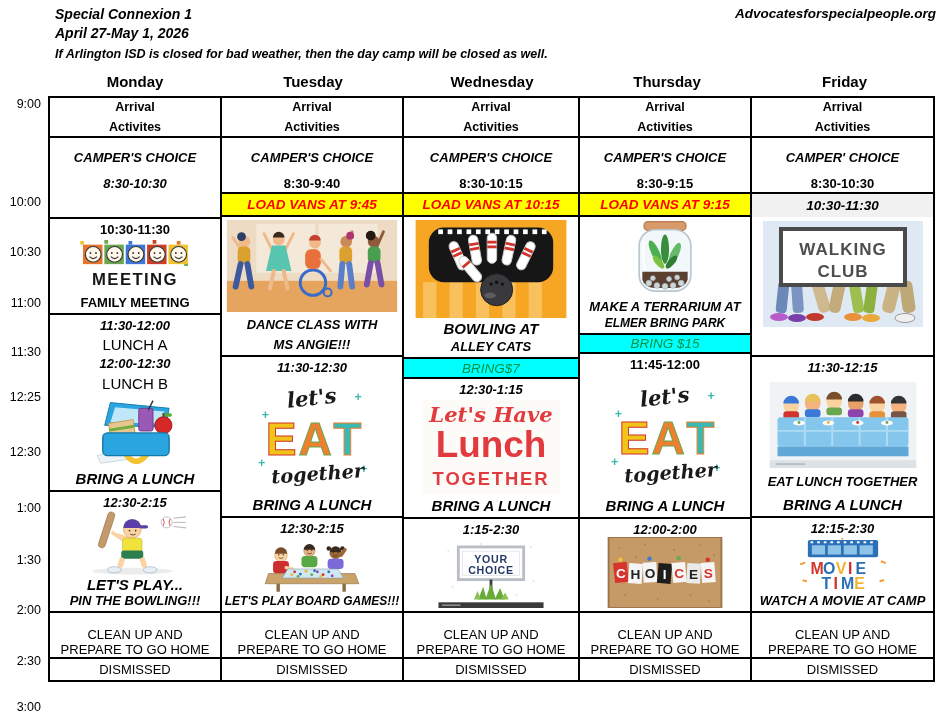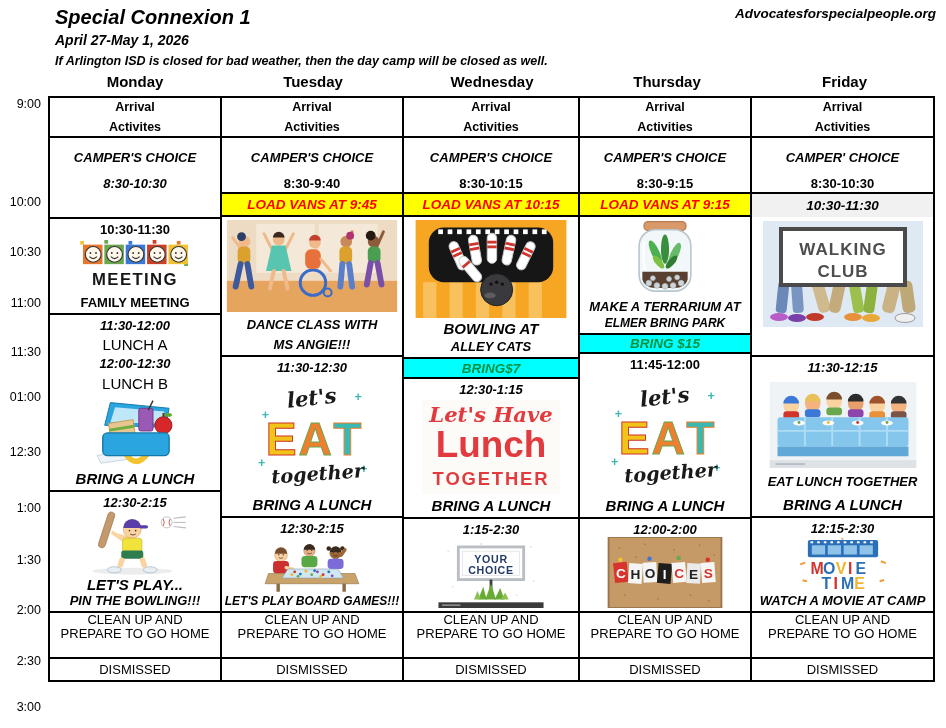--- a/index.html
+++ b/index.html
@@ -1,19 +1,19 @@
 <!DOCTYPE html>
 <html><head>
 <meta charset="utf-8">
 <style>
   html,body{margin:0;padding:0;background:#fff;}
   .page{position:relative;width:946px;height:728px;background:#fff;font-family:"Liberation Sans",sans-serif;color:#000;overflow:hidden;}
   
   .hdr-left{position:absolute;top:6px;left:55px;font-style:italic;font-weight:bold;}
-  .hdr-title{font-size:20px;}
+  .hdr-title{font-size:14px;}
   .hdr-date{font-size:14px;margin-top:3px;}
   .hdr-note{font-size:12.5px;margin-top:6px;}
   .hdr-right{position:absolute;top:6px;right:10px;text-align:right;font-style:italic;font-weight:bold;}
   .hdr-site{font-size:13.5px;}
   .hdr-phone{font-size:15px;margin-top:4px;padding-right:28px;}
   
   .day-headers{position:absolute;top:73px;left:48px;display:flex;font-weight:bold;font-size:15px;}
   .day-headers div{text-align:center;}
   .dh-mon{width:174px}.dh-tue{width:182px}.dh-wed{width:176px}.dh-thu{width:174px}.dh-fri{width:181px}
   
@@ -29,24 +29,24 @@
   .b{font-weight:bold}
   .bi{font-weight:bold;font-style:italic}.t13{font-size:13px}.t15{font-size:15px}
   .c-arrival{height:40px;font-weight:bold;font-size:12.5px;line-height:1.6;}
   .c-choice{justify-content:flex-start;padding-top:7px;line-height:2;}
   .h81{height:81px}.h56{height:56px}.h96{height:96px}.h177{height:177px}
   .h140{height:140px}.h142{height:142px}.h118{height:118px}
   .h161{height:161px}.h163{height:163px}.h165{height:165px}
   .h23{height:23px}.h20{height:20px}.h19{height:19px}
   .flexfill{flex:1}
   .banner-vans{background:#ffff00;color:#ff0000;font-weight:bold;font-style:italic;font-size:13.5px;}
-  .banner-money{background:#00ffff;color:#009240;font-weight:bold;font-style:italic;font-size:13.5px;}
+  .banner-money{background:#00ffff;color:#009240;font-weight:normal;font-style:italic;font-size:13.5px;}
   .banner-gray{background:#f1f1f1;font-weight:bold;font-style:italic;font-size:13.5px;width:100%;height:23px;display:flex;align-items:center;justify-content:center;flex:none;}
   .c-stack{justify-content:space-between;padding:3px 1px;}
-  .c-clean{height:46px;font-size:13px;justify-content:flex-start;line-height:1.1;}
+  .c-clean{height:46px;font-size:13px;justify-content:flex-end;line-height:1.1;}
   .c-dismissed{height:21px;font-size:13px;}
   .gap2{margin-top:2px}
   svg text{font-family:"Liberation Sans",sans-serif;}
   svg .script{font-family:"DejaVu Serif",serif;font-style:italic;font-weight:bold;}
 </style>
 </head>
 <body>
 
 <div class="page">
 
@@ -66,21 +66,21 @@
     <div class="dh-thu">Thursday</div>
     <div class="dh-fri">Friday</div>
   </div>
 
   <div class="time-gutter">
     <span style="top:1px">9:00</span>
     <span style="top:99px">10:00</span>
     <span style="top:149px">10:30</span>
     <span style="top:200px">11:00</span>
     <span style="top:249px">11:30</span>
-    <span style="top:294px">01:00</span>
+    <span style="top:294px">12:25</span>
     <span style="top:349px">12:30</span>
     <span style="top:405px">1:00</span>
     <span style="top:457px">1:30</span>
     <span style="top:507px">2:00</span>
     <span style="top:558px">2:30</span>
     <span style="top:604px">3:00</span>
   </div>
 
   <div class="grid">
 

